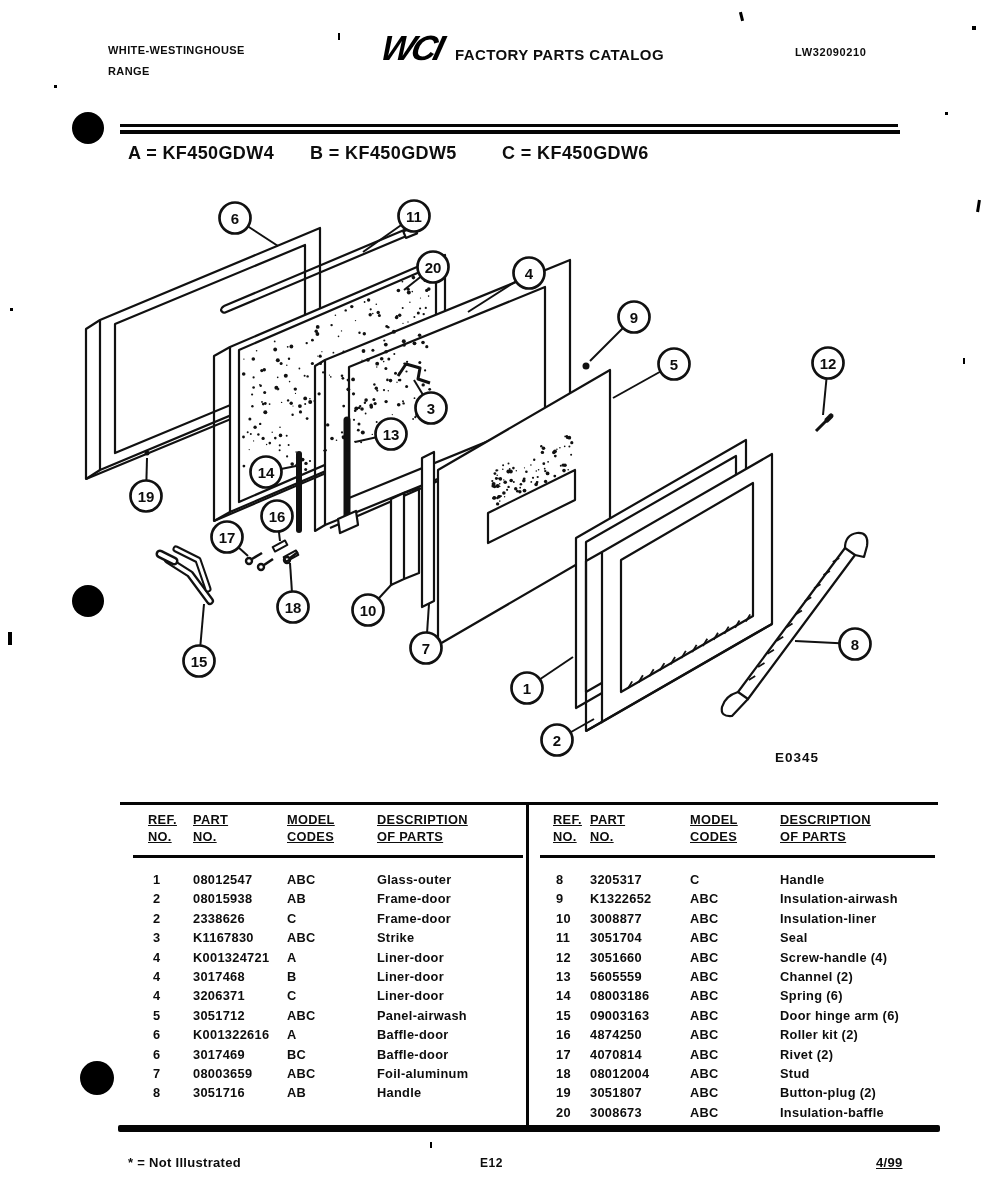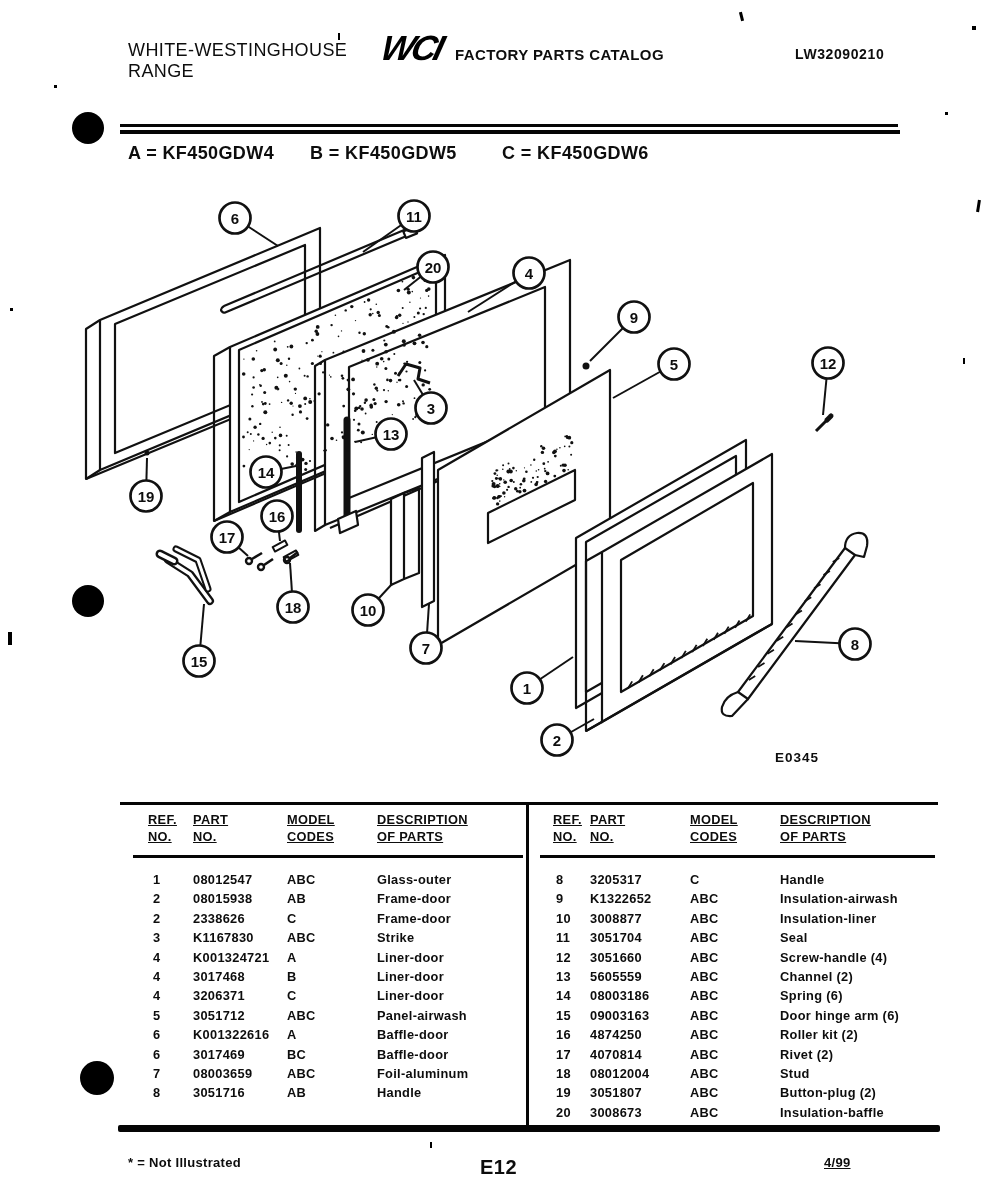--- a/index.html
+++ b/index.html
@@ -3,40 +3,40 @@
 <meta charset="utf-8">
 <style>
   html,body{margin:0;padding:0;background:#888;}
   .page{
     position:relative;width:992px;height:1200px;background:#ffffff;
     font-family:"Liberation Sans",sans-serif;color:#0d0d0d;overflow:hidden;
     margin:0 auto;
   }
   .abs{position:absolute;}
   
-  .brand{left:128px;top:40px;font-size:18px;font-weight:normal;letter-spacing:.4px;line-height:21px;white-space:pre;}
+  .brand{left:108px;top:40px;font-size:11px;font-weight:bold;letter-spacing:.4px;line-height:21px;white-space:pre;}
   .logo{left:382px;top:28px;font-size:35px;font-weight:bold;font-style:italic;letter-spacing:-3px;transform:skewX(-14deg);color:#000;}
   .cat-title{left:455px;top:46px;font-size:15px;font-weight:bold;letter-spacing:.4px;}
-  .doc-num{left:795px;top:46px;font-size:14px;font-weight:bold;letter-spacing:.6px;}
+  .doc-num{left:795px;top:46px;font-size:11px;font-weight:bold;letter-spacing:.6px;}
   .rule{background:#050505;}
   .models{top:143px;font-size:18px;font-weight:bold;letter-spacing:.4px;}
   
   .ptable{position:absolute;text-decoration:underline;}
   .thead .trow{height:auto;}
   .trow{display:grid;align-items:start;font-size:12.8px;font-weight:bold;letter-spacing:.3px;height:19.4px;overflow:visible;}
   .left .trow{grid-template-columns:58px 94px 90px 1fr;}
   .right .trow{grid-template-columns:50px 100px 90px 1fr;}
   .tcell{white-space:nowrap;}
   .left .tcell.c0{padding-left:18px;}
   .right .tcell.c0{padding-left:16px;}
   .hcell{white-space:pre-line;line-height:16.5px;font-size:12.8px;font-weight:bold;letter-spacing:.3px;}
   .left .hcell.c0,.right .hcell.c0{padding-left:13px;}
   
   .foot{font-size:13px;font-weight:bold;letter-spacing:.3px;}
-  .pagecode{font-size:20px;font-weight:bold;letter-spacing:.5px;}
+  .pagecode{font-size:12px;font-weight:bold;letter-spacing:.5px;}
   
   svg .line-art{stroke:#111;fill:none;stroke-width:2.2;stroke-linejoin:round;}
   svg .whitefill{fill:#fff;}
   svg text{font-family:"Liberation Sans",sans-serif;font-weight:bold;fill:#0d0d0d;}
   .callout-line{stroke:#111;stroke-width:2;}
   .callout-circle{fill:#fff;stroke:#111;stroke-width:2.7;}
   .callout-num{font-size:15px;text-anchor:middle;}
   .figcode{font-size:13.5px;letter-spacing:1px;}
   .punch{position:absolute;background:#000;border-radius:50%;}
   .artifact{position:absolute;background:#000;}
@@ -780,15 +780,15 @@
           <div class="tcell c0">20</div>
           <div class="tcell c1">3008673</div>
           <div class="tcell c2">ABC</div>
           <div class="tcell c3">Insulation-baffle</div>
         </div>
       </div>
   </div>
 
   <div class="abs foot" style="left:128px;top:1155px;">* = Not Illustrated</div>
   <div class="abs pagecode" style="left:480px;top:1156px;">E12</div>
-  <div class="abs foot" style="left:824px;top:1155px;text-decoration:underline;">4/99</div>
+  <div class="abs foot" style="left:876px;top:1155px;text-decoration:underline;">4/99</div>
 
 </div>
 
 </body></html>

